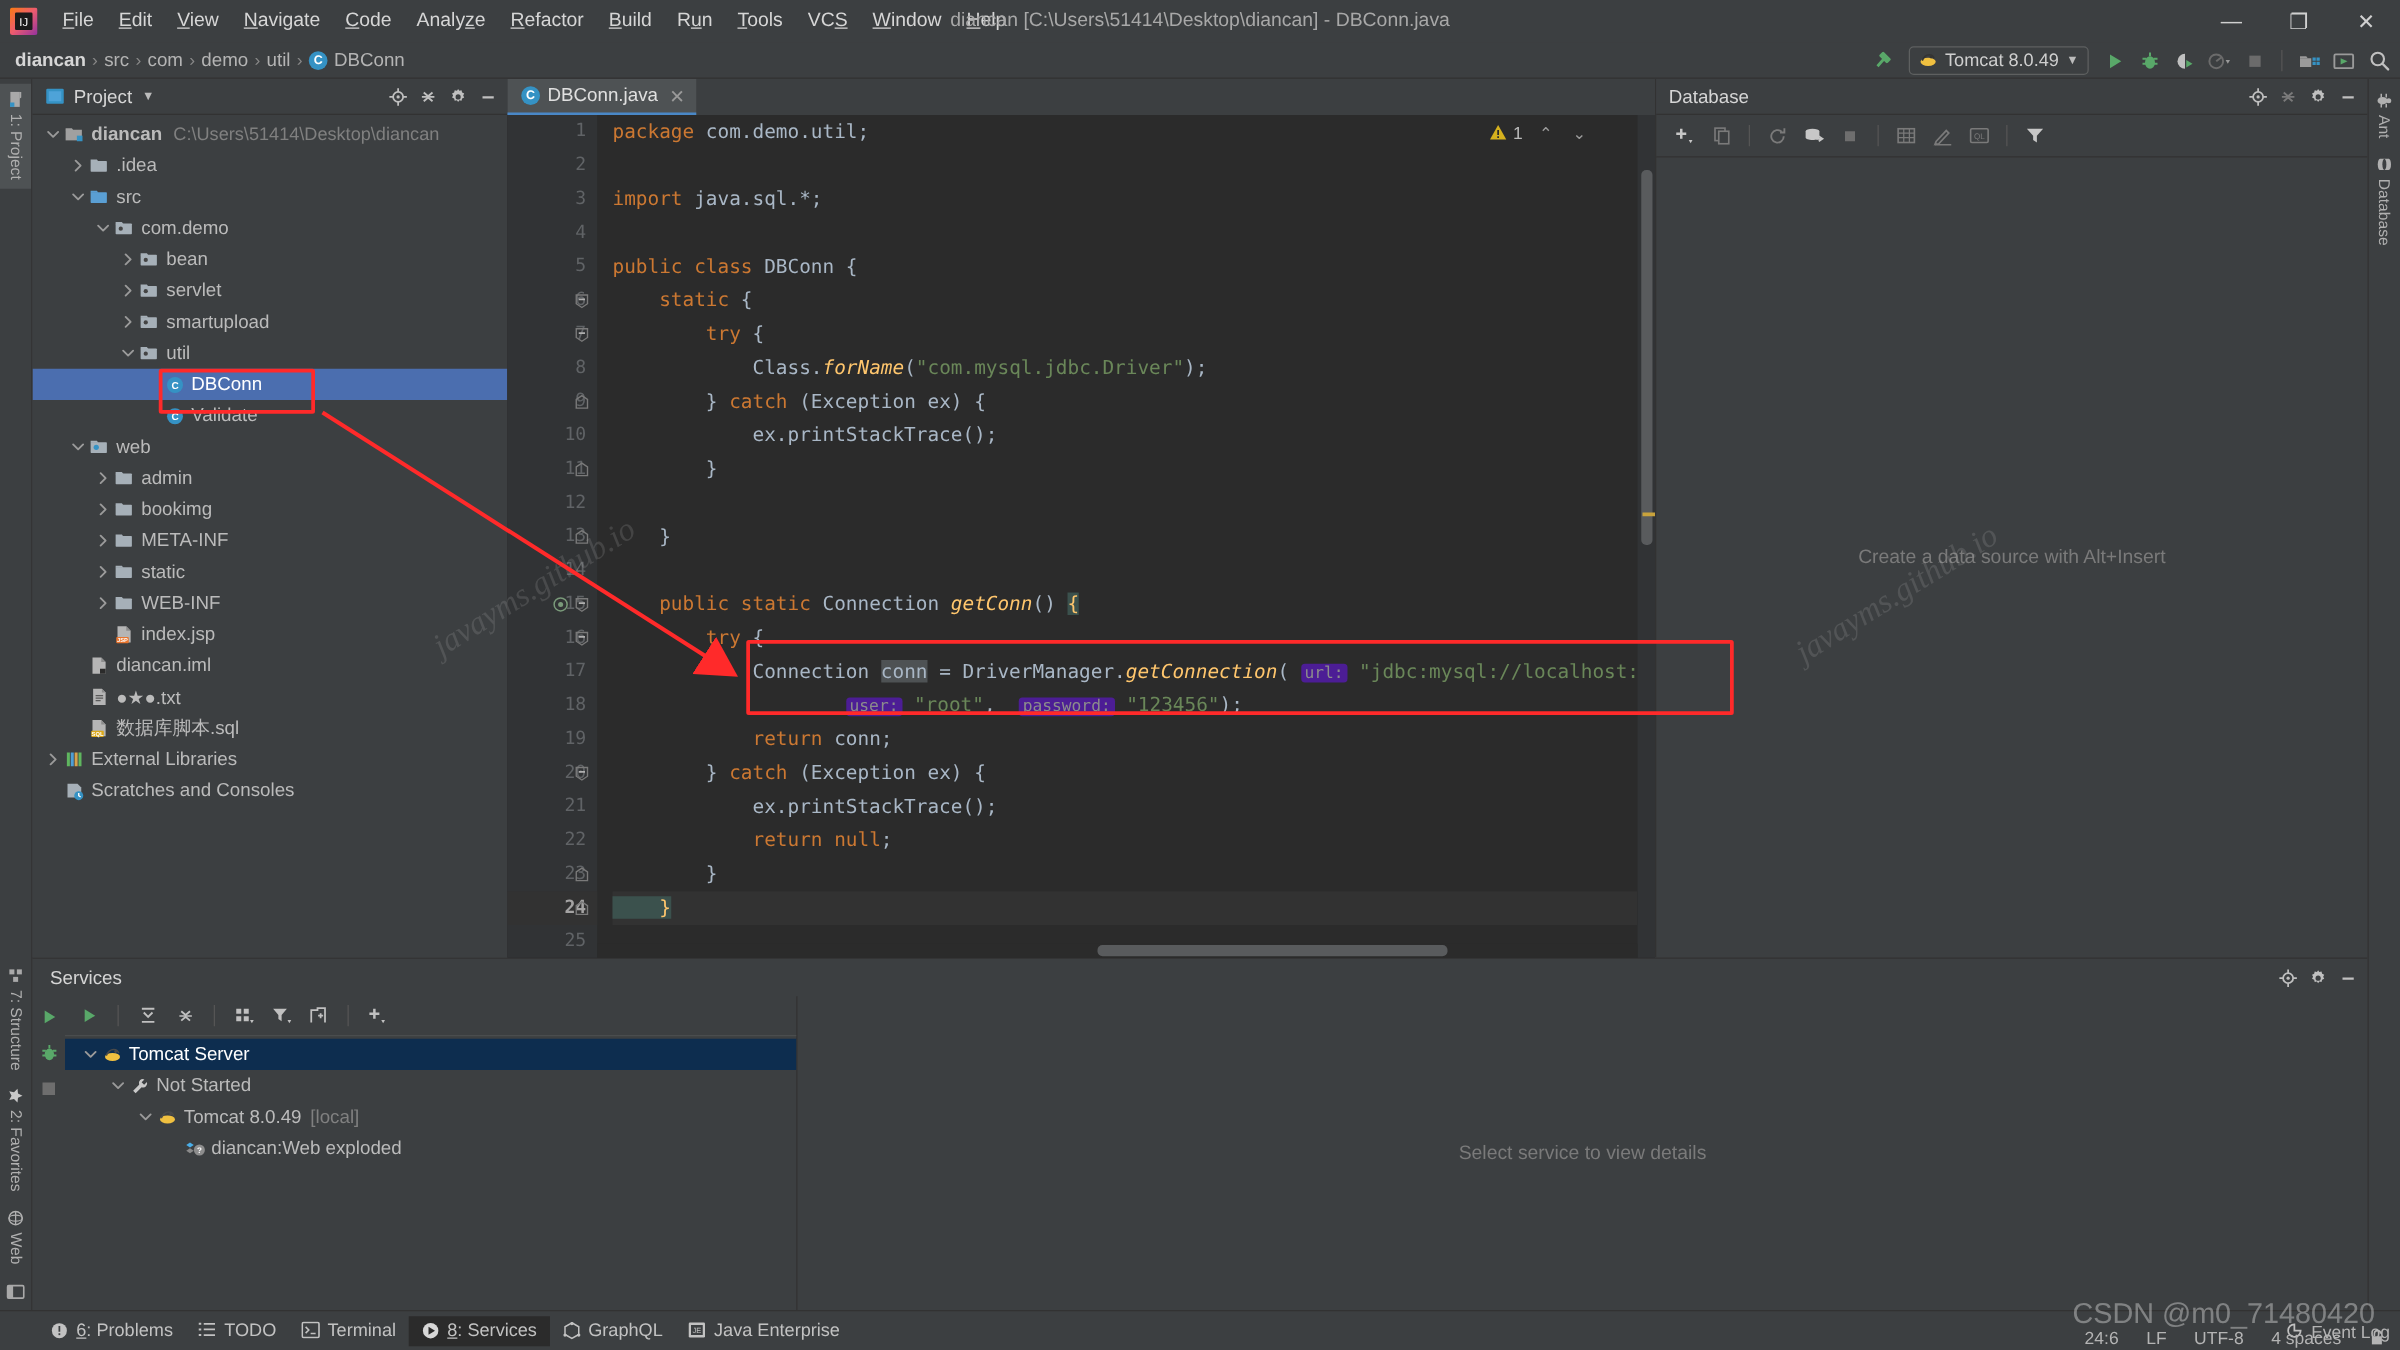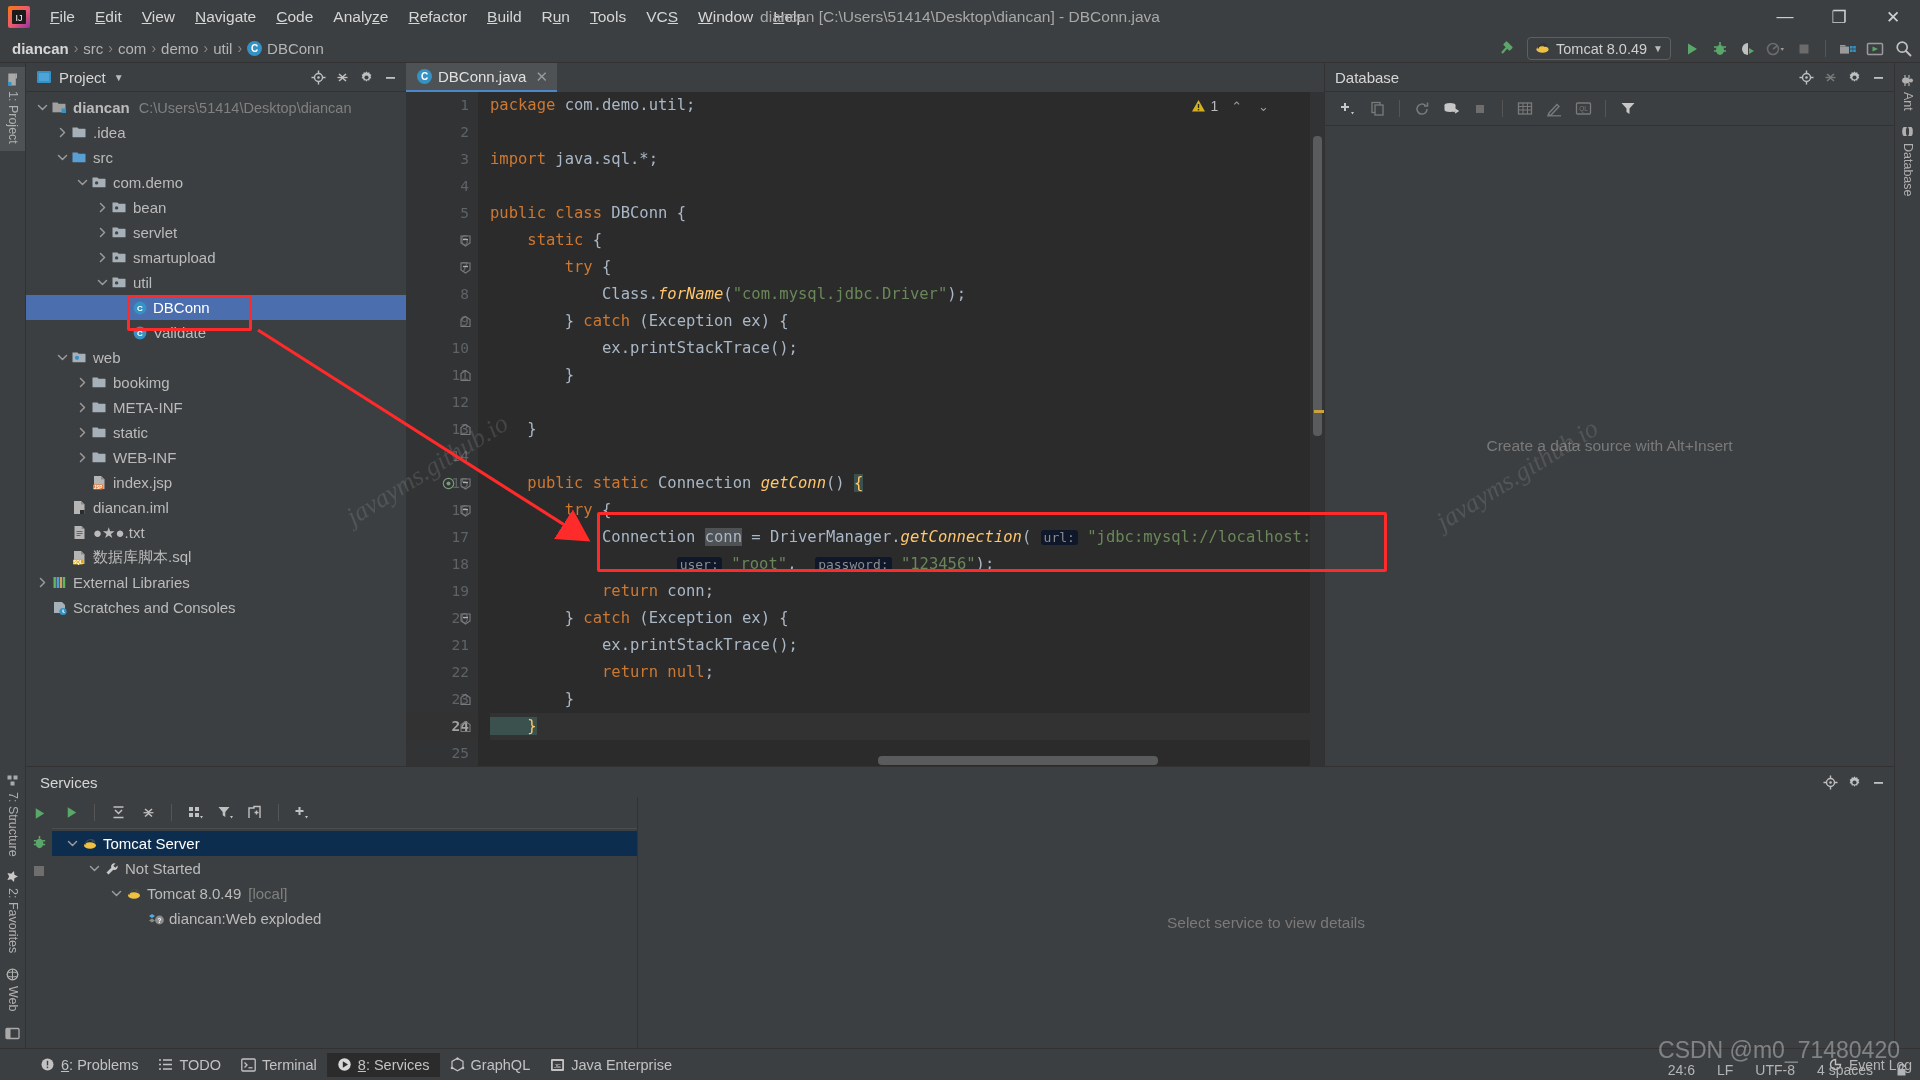--- a/index.html
+++ b/index.html
@@ -107,21 +107,21 @@
     flex:1; position:relative; overflow:hidden;
     font-family:"DejaVu Sans Mono", monospace; font-size:15.5px; line-height:27px;
     padding-left:12px; background:#2b2b2b; white-space:pre;
   }
   .cline { height:27px; color:#a9b7c6; }
   .cline.cur { background:#323232; }
   .kw { color:#cc7832; }
   .str { color:#6a8759; }
   .mth { color:#ffc66d; font-style:italic; }
   .hint {
-    background:#0f172a; color:#8c8c8c; border-radius:3px; padding:0 3px;
+    background:#4c1d95; color:#8c8c8c; border-radius:3px; padding:0 3px;
     font-size:13px; font-style:normal;
   }
   .selv { background:#4e5254; }
   .ybrace { color:#ffc66d; background:#3b514d; }
   .marker-bar {
     width:14px; flex:none; background:#313335; position:relative;
   }
   .scrollthumb { position:absolute; right:2px; width:9px; background:#595b5d; border-radius:4px; }
   .warn-chip {
     position:absolute; right:52px; top:6px; display:flex; align-items:center; gap:10px; z-index:5;
@@ -147,21 +147,21 @@
   .svc-tree-wrap { width:586px; flex:none; display:flex; flex-direction:column; border-right:1px solid #323232; }
   .svc-tb { height:32px; display:flex; align-items:center; gap:4px; padding-left:6px; border-bottom:1px solid #4a4d4e; }
   .svc-tree { flex:1; padding-top:2px; }
   .srow { height:25px; display:flex; align-items:center; font-size:15px; color:#bbb; white-space:nowrap; }
   .srow.sel { background:#0d2d4f; color:#fff; }
   .svc-right { flex:1; display:flex; align-items:center; justify-content:center; color:#7a7a7a; font-size:15.5px; }
   .dim { color:#808080; }
 
   
   .status { height:32px; background:#3c3f41; display:flex; align-items:center; flex:none; border-top:1px solid #323232; position:relative; padding-left:30px; }
-  .sbtn { display:flex; align-items:center; gap:6px; padding:4px 10px; font-size:14.5px; color:#c2c2c2; }
+  .sbtn { display:flex; align-items:flex-start; gap:6px; padding:4px 10px; font-size:14.5px; color:#c2c2c2; }
   .sbtn.active { background:#2b2b2b; }
   .sbtn u { text-decoration:underline; }
   .status-right { position:absolute; right:8px; display:flex; align-items:center; gap:18px; font-size:14px; color:#b4b4b4; }
 
   
   .annot { position:absolute; pointer-events:none; z-index:60; }
   .redbox { border:3px solid #ff2a2a; border-radius:2px; }
   .wmk {
     position:absolute; color:rgba(200,200,200,0.16); font-size:26px;
     font-family:"Liberation Serif", serif; font-style:italic;
@@ -540,20 +540,34 @@
                   </svg>
                 </span>
                 <span class="ticon">
                   <svg width="17" height="16" viewBox="0 0 17 16">
                     <path d="M0.5 2.5 h5 l1.2 1.6 H0.5 Z" fill="#a6b0b8"></path>
                     <rect x="0.5" y="3.8" width="13" height="8.5" rx="0.6" fill="#a6b0b8"></rect>
                     <circle cx="5" cy="7.8" r="2.1" fill="#3592c4"></circle>
                   </svg>
                 </span>
                 <span class="tlabel">web</span>
+              </div>
+              <div class="trow" style="padding-left: 50px;">
+                <span class="arrow">
+                  <svg width="13" height="13" viewBox="0 0 13 13">
+                    <path d="M4.5 2.5 L8.5 6.5 L4.5 10.5" stroke="#9a9a9a" stroke-width="1.5" fill="none" stroke-linecap="round" stroke-linejoin="round"></path>
+                  </svg>
+                </span>
+                <span class="ticon">
+                  <svg width="17" height="16" viewBox="0 0 17 16">
+                    <path d="M0.5 2.5 h5 l1.2 1.6 H0.5 Z" fill="#a6b0b8"></path>
+                    <rect x="0.5" y="3.8" width="13" height="8.5" rx="0.6" fill="#a6b0b8"></rect>
+                  </svg>
+                </span>
+                <span class="tlabel">admin</span>
               </div>
               <div class="trow" style="padding-left: 50px;">
                 <span class="arrow">
                   <svg width="13" height="13" viewBox="0 0 13 13">
                     <path d="M4.5 2.5 L8.5 6.5 L4.5 10.5" stroke="#9a9a9a" stroke-width="1.5" fill="none" stroke-linecap="round" stroke-linejoin="round"></path>
                   </svg>
                 </span>
                 <span class="ticon">
                   <svg width="17" height="16" viewBox="0 0 17 16">
                     <path d="M0.5 2.5 h5 l1.2 1.6 H0.5 Z" fill="#a6b0b8"></path>

